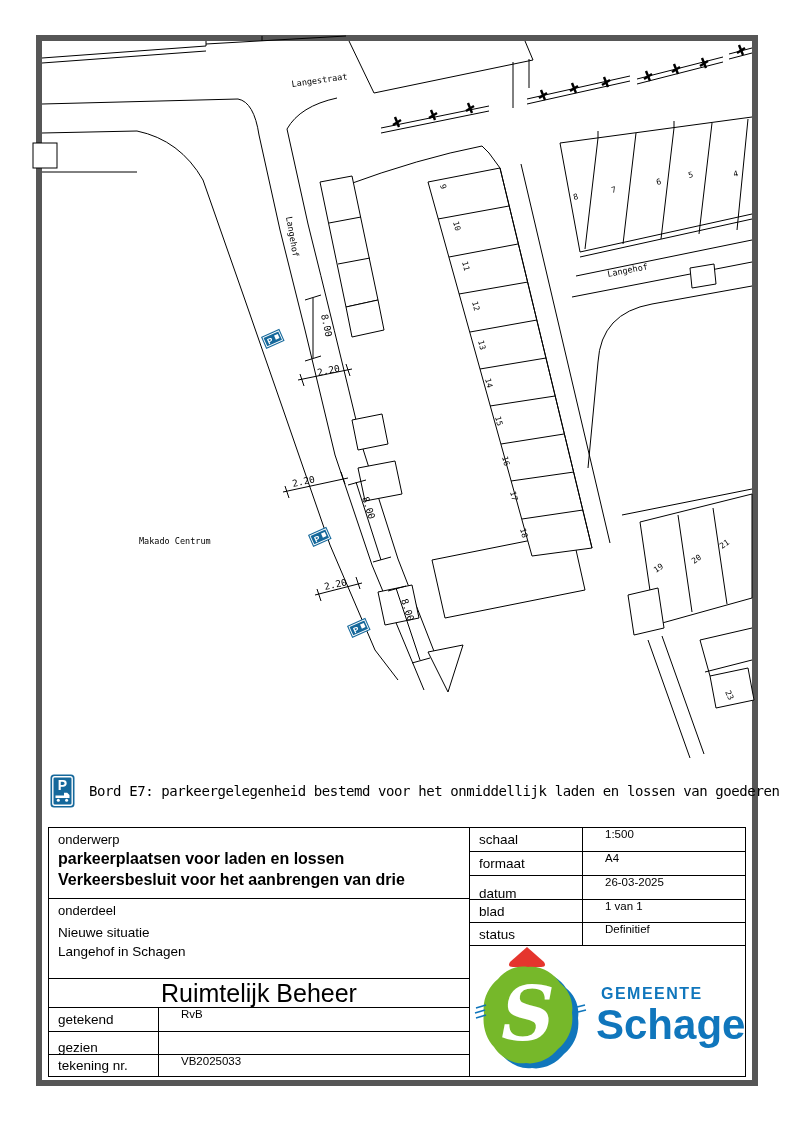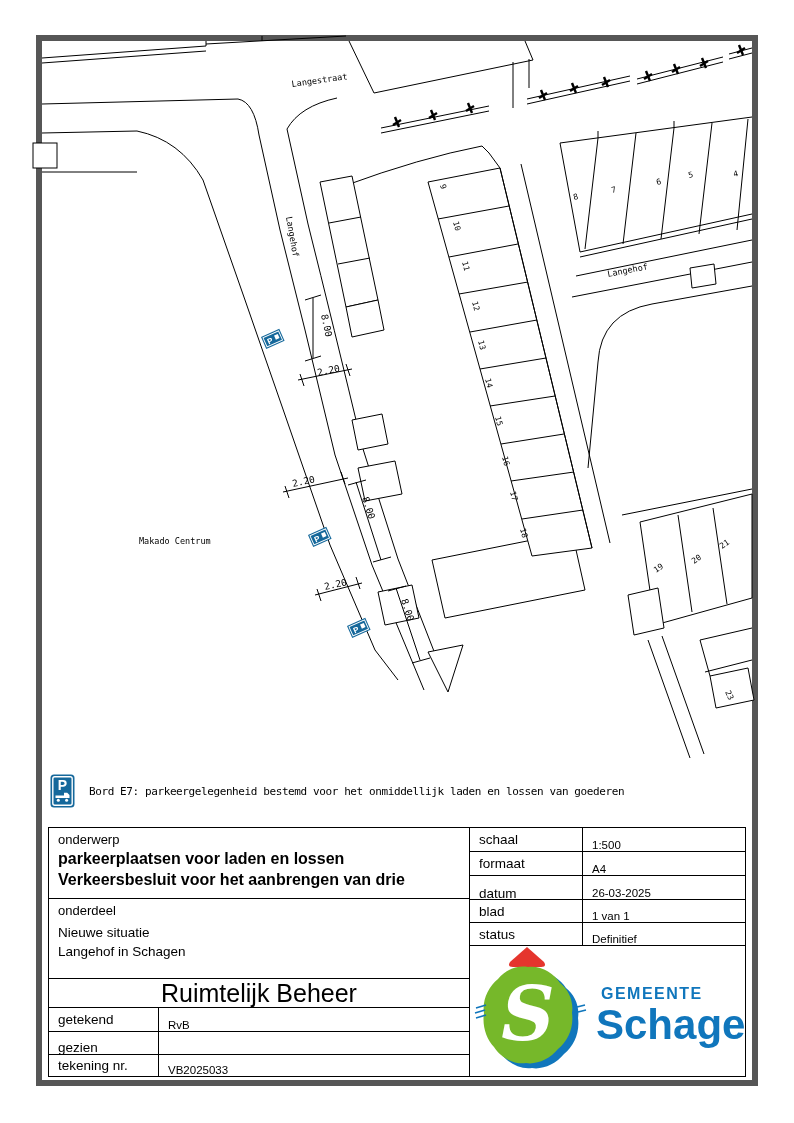--- a/index.html
+++ b/index.html
@@ -3,27 +3,27 @@
 <meta charset="utf-8">
 <style>
   html,body{margin:0;padding:0;background:#fff;}
   .page{position:relative;width:794px;height:1123px;background:#fff;overflow:hidden;
         font-family:"Liberation Sans",sans-serif;color:#000;}
   svg text{user-select:none;}
   .mapsvg{position:absolute;left:0;top:0;}
 
   
   .legend{position:absolute;left:50px;top:773px;height:36px;display:flex;align-items:center;gap:14px;}
-  .legend-text{font-family:"DejaVu Sans Mono",monospace;font-size:11px;letter-spacing:-0.4px;white-space:nowrap;}
+  .legend-text{font-family:"DejaVu Sans Mono",monospace;font-size:14px;letter-spacing:-0.4px;white-space:nowrap;}
 
   
   .tblock{position:absolute;left:48px;top:827px;width:698px;height:250px;}
   .cell{position:absolute;box-sizing:border-box;border:1px solid #000;background:#fff;}
   .rowlab{font-size:13.5px;display:flex;align-items:center;padding-left:9px;}
-  .rowval{font-size:11.5px;display:flex;align-items:flex-end;padding-left:9px;}
+  .rowval{font-size:11.5px;display:flex;align-items:flex-start;padding-left:22px;}
   .subject-small{font-size:13px;margin:4px 0 2px 9px;}
   .subject-bold{font-size:16px;font-weight:bold;margin:1px 0 0 9px;line-height:20px;}
   .part-line{font-size:13.5px;margin:2px 0 0 9px;line-height:17px;}
   .afdeling{display:flex;align-items:center;justify-content:center;font-size:25px;}
 </style>
 </head>
 <body>
 
 <div class="page">
 

